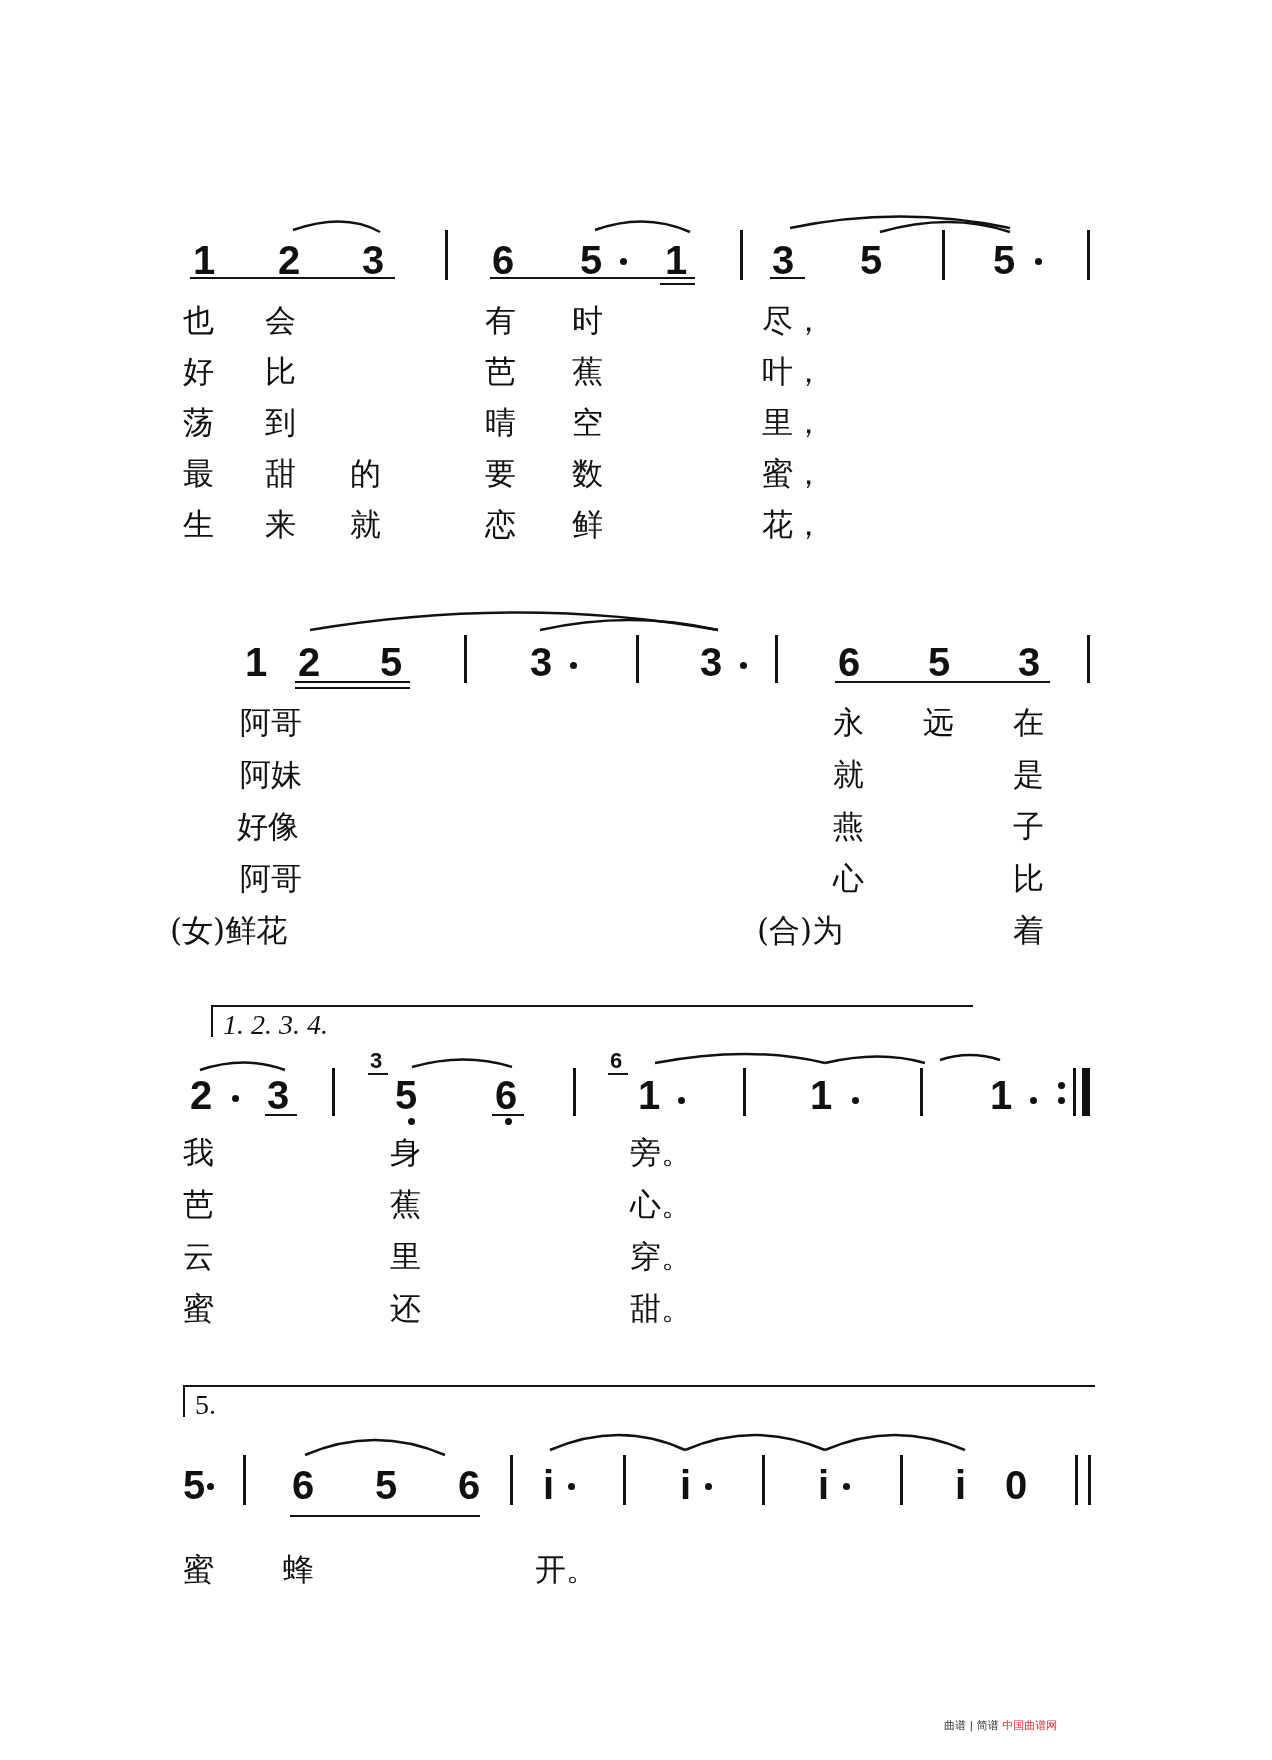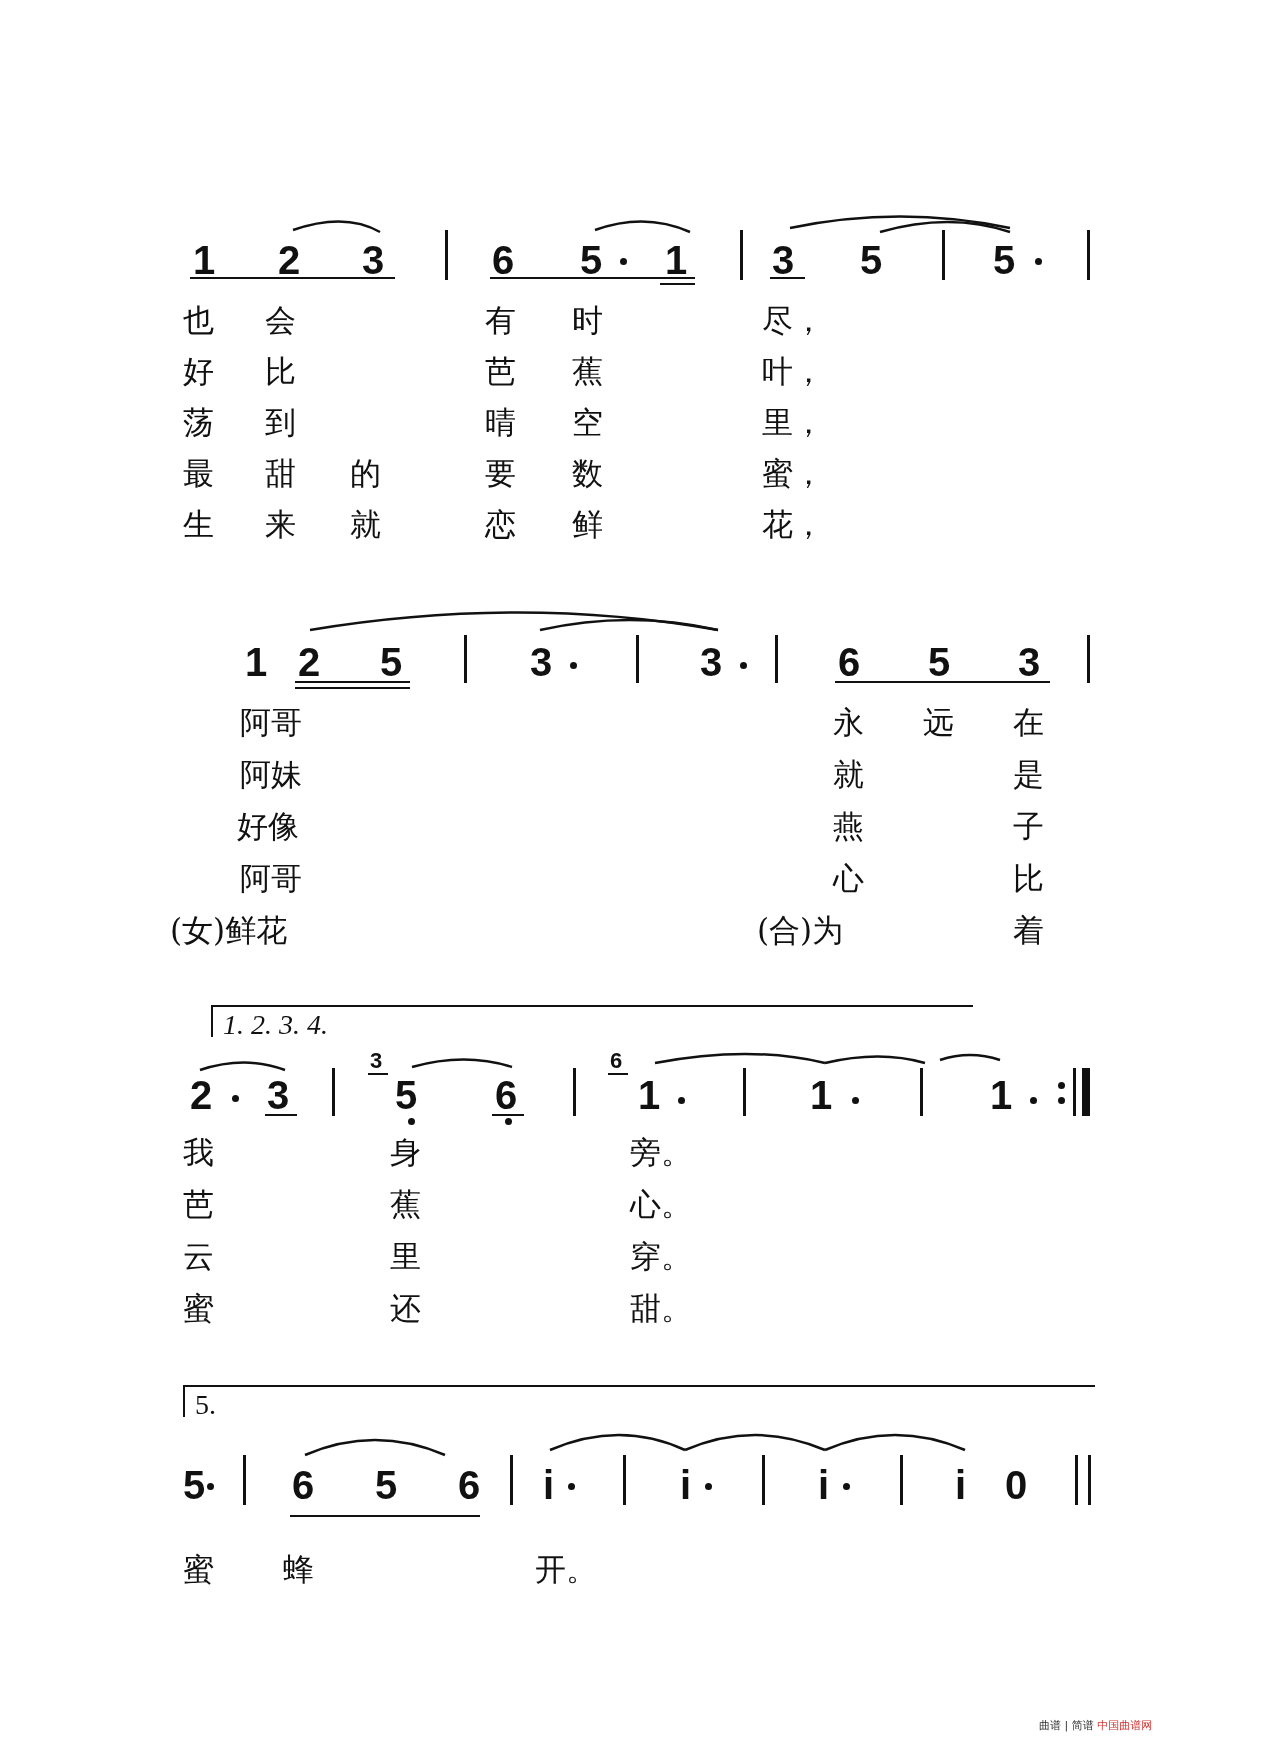--- a/index.html
+++ b/index.html
@@ -12,21 +12,21 @@
   .bar.thick { width:8px; }
   .uline { position:absolute; height:2px; background:#111; }
   .lyric { position:absolute; font-family:"DejaVu Serif", serif; font-size:31px;
            line-height:34px; color:#111; white-space:nowrap; }
   .volta { position:absolute; border-top:2px solid #111; border-left:2px solid #111; }
   .volta-label { position:absolute; font-family:"Liberation Serif", serif; font-style:italic;
                  font-size:28px; left:10px; top:2px; white-space:nowrap; }
   .grace { position:absolute; font-family:"Liberation Sans", sans-serif; font-weight:bold;
            font-size:22px; line-height:22px; }
   svg.slurs { position:absolute; left:0; top:0; }
-  .footer { position:absolute; left:1039px; top:1718px; font-size:11px; color:#333;
+  .footer { position:absolute; left:944px; top:1718px; font-size:11px; color:#333;
             white-space:nowrap; }
   .footer .red { color:#c33; }
 </style>
 </head>
 <body>
 
 <svg class="slurs" width="1272" height="1760">
   <g fill="none" stroke="#111" stroke-width="2.5">
 
     <path d="M293 230 Q345 212 380 232"></path>

